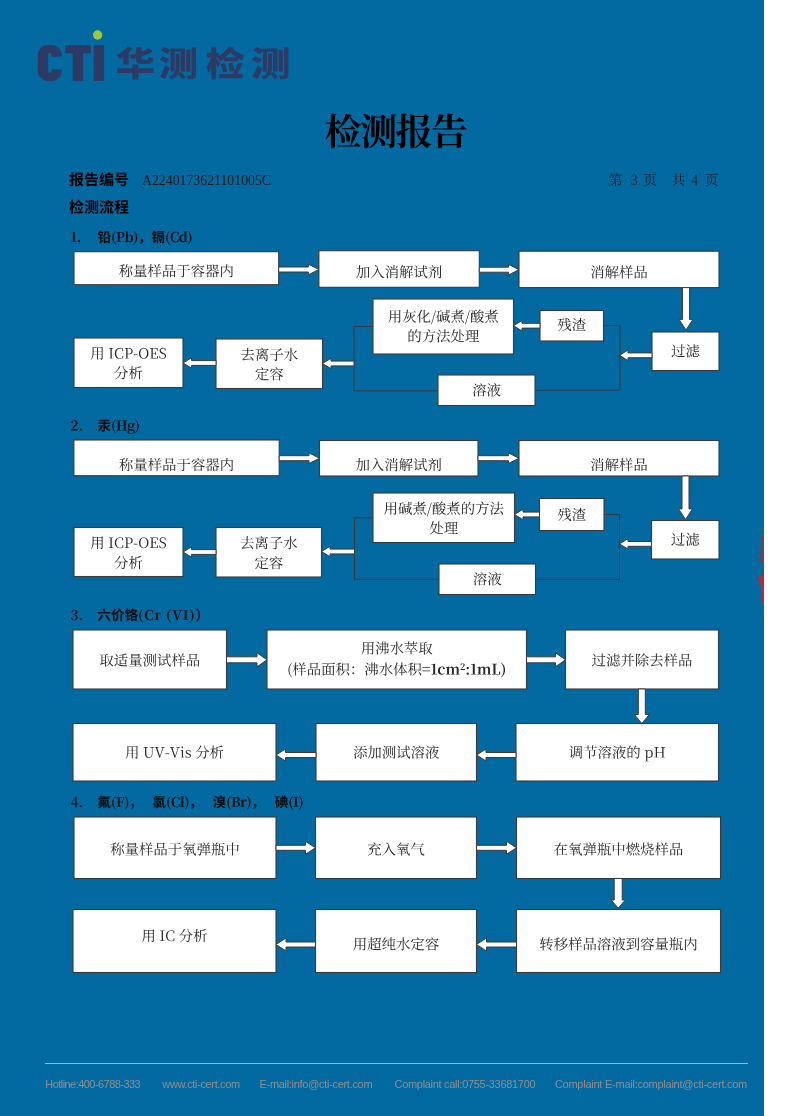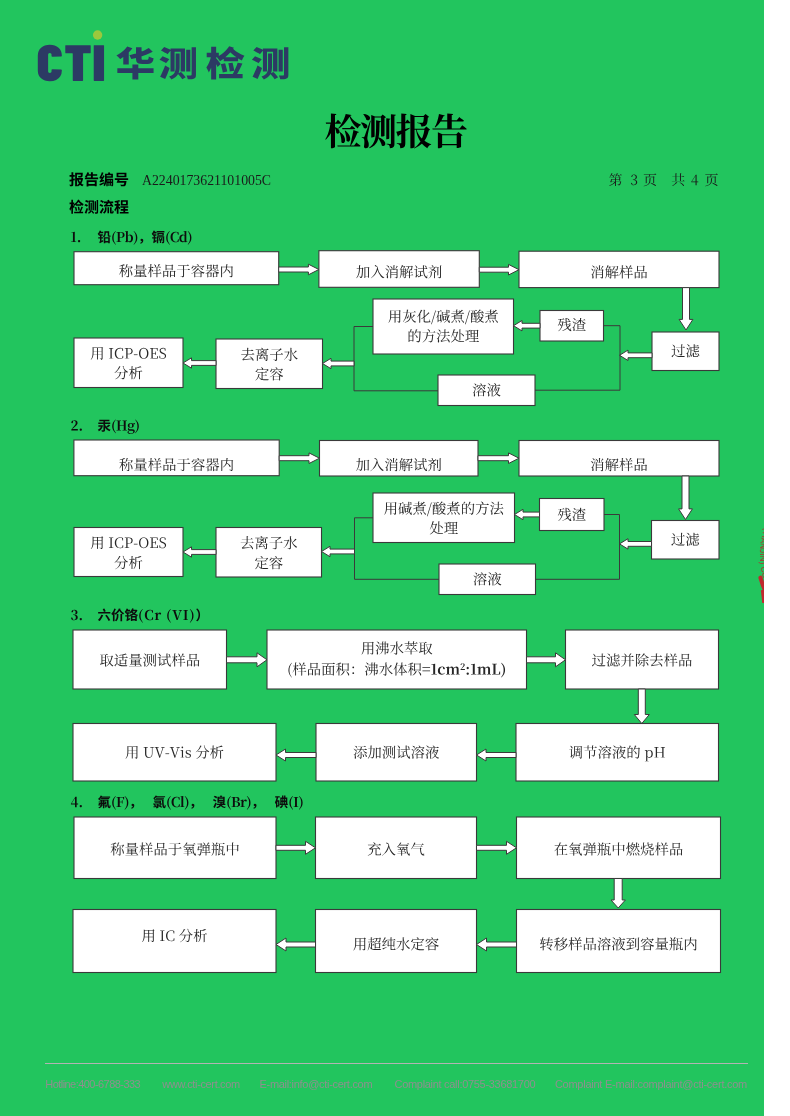--- a/index.html
+++ b/index.html
@@ -1,15 +1,15 @@
 <!DOCTYPE html>
 <html><head><meta charset="utf-8">
 <style>
 html,body{margin:0;padding:0;background:#fff}
-.page{position:relative;width:764px;height:1116px;background:#22c55e;overflow:hidden;font-family:"Liberation Sans",sans-serif}
+.page{position:relative;width:764px;height:1116px;background:#0369a1;overflow:hidden;font-family:"Liberation Sans",sans-serif}
 svg{position:absolute;left:0;top:0}
 </style></head>
 <body>
 <div class="page">
 <svg width="790" height="1116" viewBox="0 0 790 1116">
 <defs>
         <path id="g0" d="M20 -205V-497Q20 -594 80 -651Q139 -708 239 -708Q338 -708 398 -651Q458 -594 458 -497V-492Q458 -485 454 -480Q450 -476 443 -476L285 -471Q270 -471 270 -485V-510Q270 -527 262 -537Q253 -547 239 -547Q225 -547 216 -537Q208 -527 208 -510V-189Q208 -172 216 -162Q225 -153 239 -153Q253 -153 262 -162Q270 -172 270 -189V-216Q270 -230 285 -230L443 -225Q450 -225 454 -220Q458 -216 458 -209V-205Q458 -141 430 -92Q403 -44 354 -18Q304 8 239 8Q140 8 80 -50Q20 -108 20 -205Z"></path>
         <path id="g1" d="M481 -685V-554Q481 -547 477 -543Q473 -539 466 -539H348Q342 -539 342 -533V-15Q342 -8 338 -4Q334 0 327 0H169Q162 0 158 -4Q154 -8 154 -15V-533Q154 -539 148 -539H33Q26 -539 22 -543Q18 -547 18 -554V-685Q18 -692 22 -696Q26 -700 33 -700H466Q473 -700 477 -696Q481 -692 481 -685Z"></path>
         <path id="g2" d="M26 -15V-685Q26 -692 30 -696Q34 -700 41 -700H199Q206 -700 210 -696Q214 -692 214 -685V-15Q214 -8 210 -4Q206 0 199 0H41Q34 0 30 -4Q26 -8 26 -15Z"></path>
         <path id="g3" d="M841 -815 940 -704Q864 -657 774 -619Q684 -581 588 -550Q492 -519 397 -494Q391 -519 376 -551Q361 -584 348 -605Q417 -623 485 -646Q553 -669 617 -696Q681 -723 738 -753Q795 -783 841 -815ZM516 -837H657V-517Q657 -489 665 -482Q672 -475 700 -475Q706 -475 719 -475Q731 -475 747 -475Q762 -475 776 -475Q789 -475 796 -475Q812 -475 820 -482Q829 -490 833 -510Q838 -531 840 -572Q862 -556 898 -542Q934 -528 961 -521Q955 -458 938 -422Q922 -385 892 -371Q861 -356 809 -356Q802 -356 788 -356Q775 -356 759 -356Q744 -356 728 -356Q713 -356 699 -356Q686 -356 678 -356Q613 -356 578 -370Q544 -385 530 -420Q516 -456 516 -516ZM293 -857 425 -810Q388 -749 337 -690Q287 -632 231 -581Q175 -531 121 -494Q110 -508 92 -528Q74 -548 55 -568Q35 -588 21 -601Q74 -630 125 -671Q175 -711 219 -759Q262 -807 293 -857ZM194 -685 284 -774 333 -760V-335H194ZM426 -337H575V94H426ZM44 -228H961V-93H44Z"></path>

